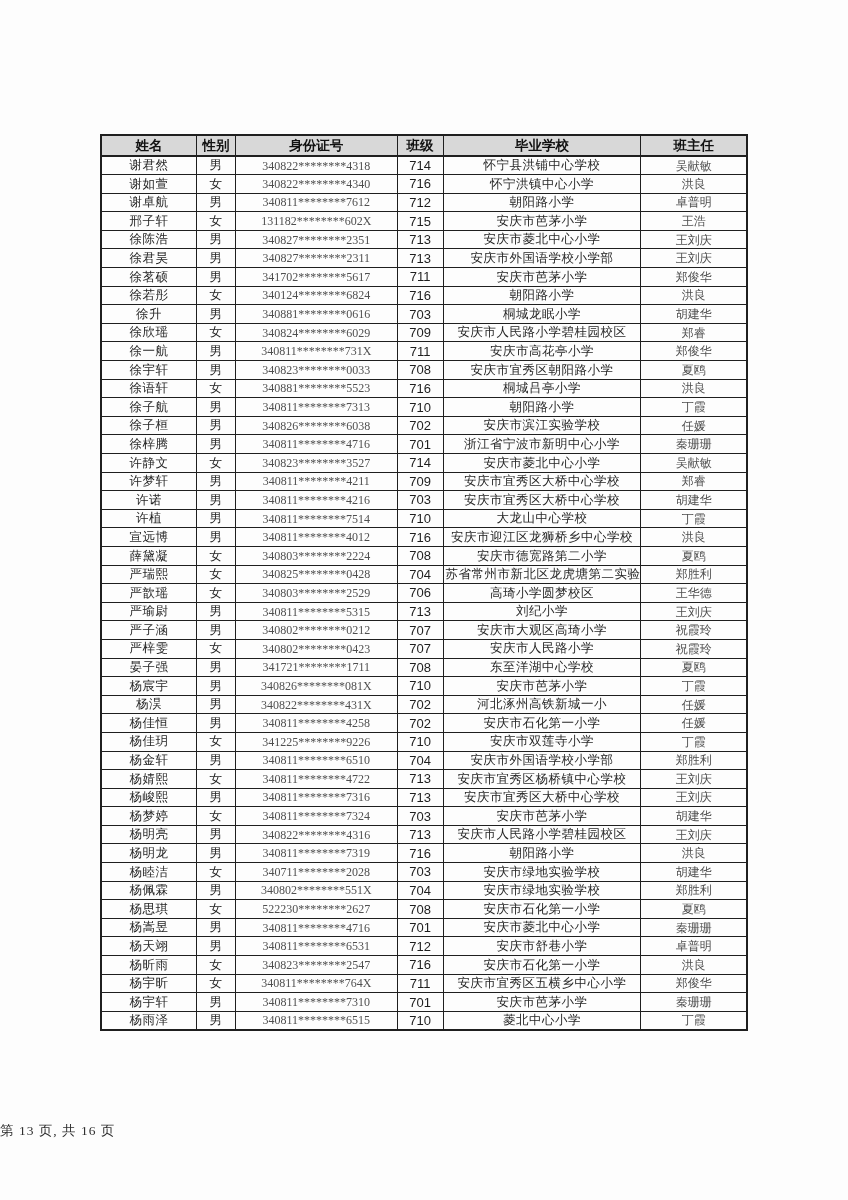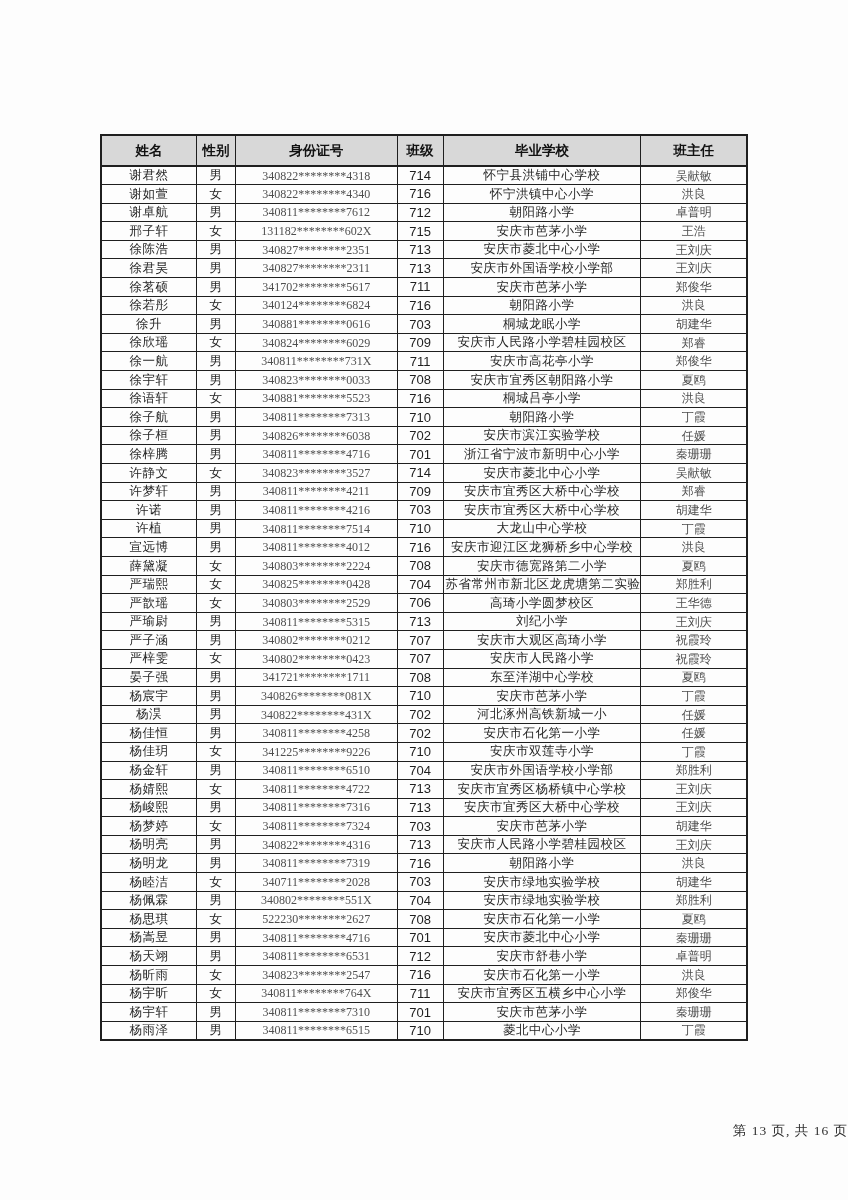--- a/index.html
+++ b/index.html
@@ -28,21 +28,21 @@
   table.student-table th,
   table.student-table td {
     border: 1px solid var(--border-color, #1f1f1f);
     padding: 0 2px;
     text-align: center;
     vertical-align: middle;
     white-space: nowrap;
     overflow: hidden;
   }
   table.student-table thead tr {
-    height: 31px;
+    height: 21px;
   }
   table.student-table thead th {
     background: var(--header-bg, #d8d8d8);
     font-family: "Liberation Sans", sans-serif;
     font-weight: bold;
     font-size: 13.5px;
     color: #111111;
     border-bottom: 2px solid var(--border-color, #1f1f1f);
   }
   table.student-table tbody tr {
@@ -76,21 +76,21 @@
   }
   table.student-table tbody td.class {
     font-size: 13px;
     color: #1e1e1e;
   }
   .page-footer {
     position: absolute;
     left: 0;
     right: 0;
     top: 1122px;
-    text-align: right;
+    text-align: left;
     font-family: "Liberation Serif", serif;
     font-size: 13.5px;
     color: #2f2f2f;
     letter-spacing: 1px;
   }
 </style>
 </head>
 <body>
 
 <div class="page">

